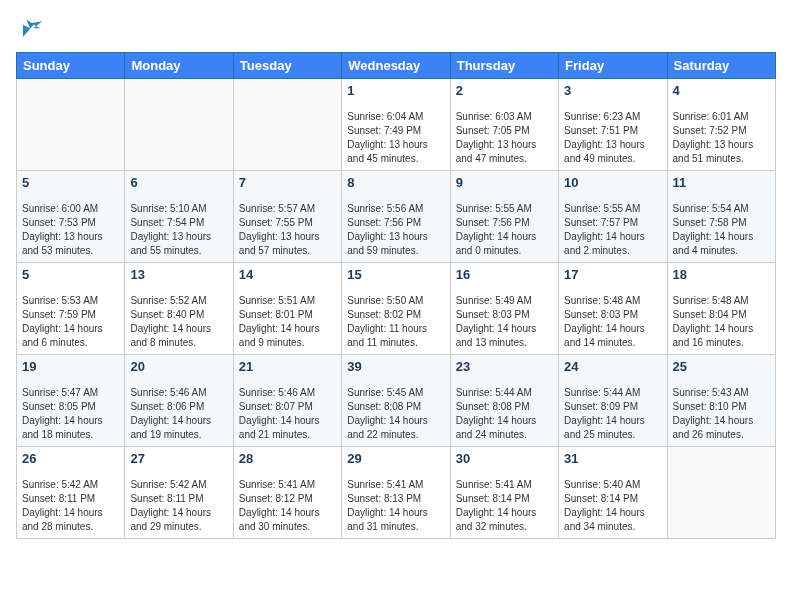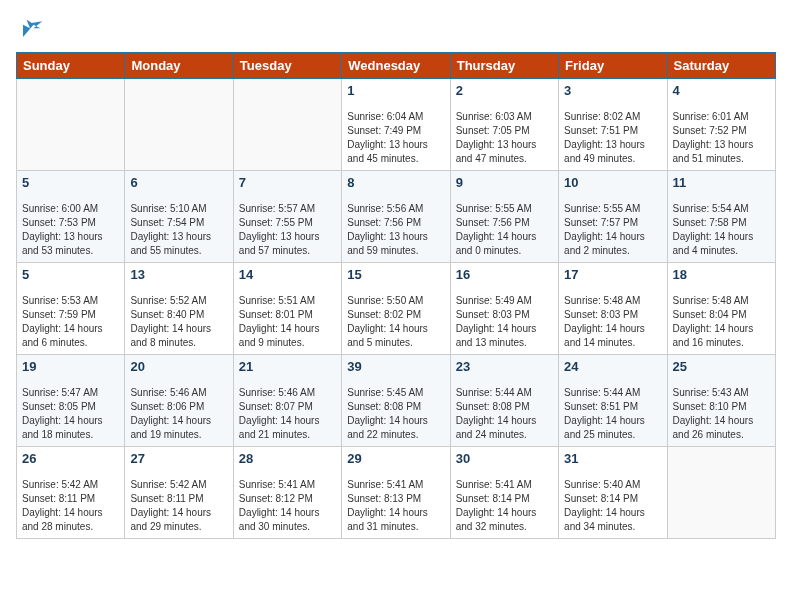--- a/index.html
+++ b/index.html
@@ -45,21 +45,21 @@
     .calendar-subtitle {
       font-size: 15px;
       color: #333;
     }
     .calendar {
       width: 100%;
       border-collapse: collapse;
       border: 1px solid #ccc;
     }
     .calendar th {
-      background-color: #c2410c;
+      background-color: #3b82f6;
       color: #fff;
       text-align: left;
       padding: 5px 6px;
       font-size: 13px;
       border: 1px solid #2471a3;
     }
     .calendar td {
       vertical-align: top;
       padding: 4px 5px;
       border: 1px solid #ccc;
@@ -140,21 +140,21 @@
           <div class="day-number">2</div>
           <div class="day-info">
             <div>Sunrise: 6:03 AM</div>
             <div>Sunset: 7:05 PM</div>
             <div>Daylight: 13 hours and 47 minutes.</div>
           </div>
         </td>
         <td>
           <div class="day-number">3</div>
           <div class="day-info">
-            <div>Sunrise: 8:02 AM</div>
+            <div>Sunrise: 6:23 AM</div>
             <div>Sunset: 7:51 PM</div>
             <div>Daylight: 13 hours and 49 minutes.</div>
           </div>
         </td>
         <td>
           <div class="day-number">4</div>
           <div class="day-info">
             <div>Sunrise: 6:01 AM</div>
             <div>Sunset: 7:52 PM</div>
             <div>Daylight: 13 hours and 51 minutes.</div>
@@ -242,21 +242,21 @@
             <div>Sunrise: 5:51 AM</div>
             <div>Sunset: 8:01 PM</div>
             <div>Daylight: 14 hours and 9 minutes.</div>
           </div>
         </td>
         <td>
           <div class="day-number">15</div>
           <div class="day-info">
             <div>Sunrise: 5:50 AM</div>
             <div>Sunset: 8:02 PM</div>
-            <div>Daylight: 14 hours and 5 minutes.</div>
+            <div>Daylight: 11 hours and 11 minutes.</div>
           </div>
         </td>
         <td>
           <div class="day-number">16</div>
           <div class="day-info">
             <div>Sunrise: 5:49 AM</div>
             <div>Sunset: 8:03 PM</div>
             <div>Daylight: 14 hours and 13 minutes.</div>
           </div>
         </td>
@@ -315,21 +315,21 @@
           <div class="day-info">
             <div>Sunrise: 5:44 AM</div>
             <div>Sunset: 8:08 PM</div>
             <div>Daylight: 14 hours and 24 minutes.</div>
           </div>
         </td>
         <td>
           <div class="day-number">24</div>
           <div class="day-info">
             <div>Sunrise: 5:44 AM</div>
-            <div>Sunset: 8:51 PM</div>
+            <div>Sunset: 8:09 PM</div>
             <div>Daylight: 14 hours and 25 minutes.</div>
           </div>
         </td>
         <td>
           <div class="day-number">25</div>
           <div class="day-info">
             <div>Sunrise: 5:43 AM</div>
             <div>Sunset: 8:10 PM</div>
             <div>Daylight: 14 hours and 26 minutes.</div>
           </div>

